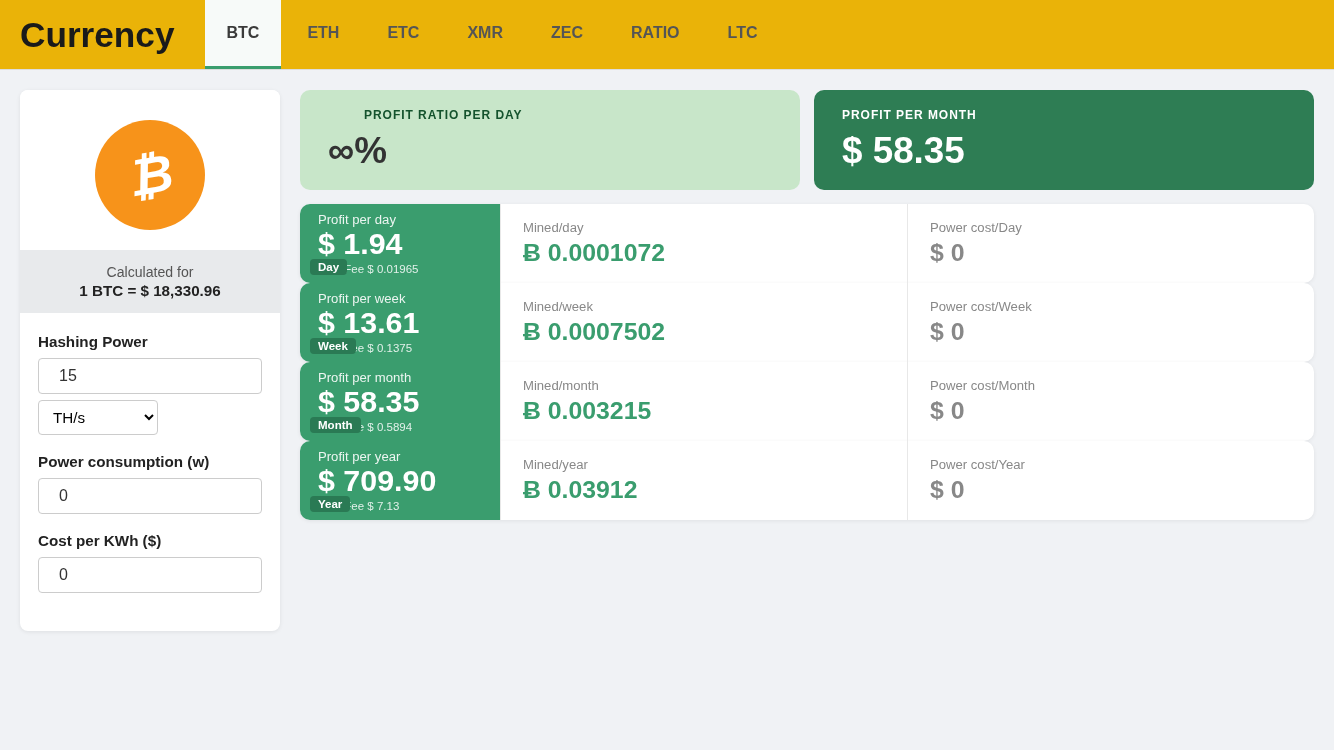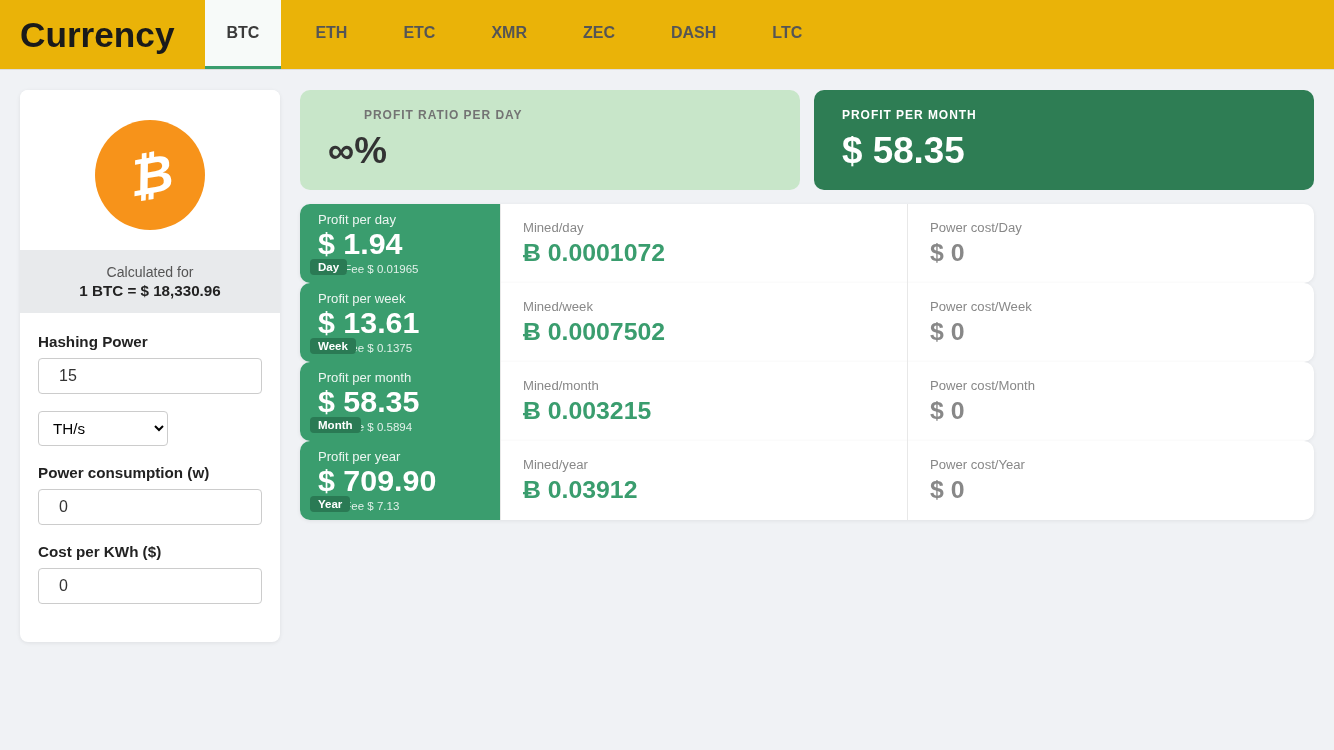--- a/index.html
+++ b/index.html
@@ -18,21 +18,21 @@
       font-size: 2.2rem;
       font-weight: 900;
       color: #1a1a1a;
       margin-right: 30px;
       white-space: nowrap;
     }
     .currency-tabs {
       display: flex;
       align-items: stretch;
       height: 100%;
-      gap: 12px;
+      gap: 4px;
     }
     .currency-tab {
       padding: 0 22px;
       font-size: 1rem;
       font-weight: 600;
       color: #555;
       border: none;
       background: transparent;
       cursor: pointer;
       border-bottom: 3px solid transparent;
@@ -117,26 +117,26 @@
     .form-input {
       width: 100%;
       border: 1px solid #ccc;
       border-radius: 4px;
       padding: 8px 20px;
       font-size: 1rem;
       color: #333;
       outline: none;
     }
     .unit-select {
-      width: 130px;
+      width: 120px;
       border: 1px solid #ccc;
       border-radius: 4px;
       padding: 7px 10px;
       font-size: 0.95rem;
-      margin-top: 17px;
+      margin-top: 6px;
       background: #fff;
       cursor: pointer;
     }
 
     
     .right-panel {
       flex: 1;
       display: flex;
       flex-direction: column;
       gap: 14px;
@@ -162,21 +162,21 @@
       color: #fff;
     }
     .summary-card-label {
       font-size: 0.75rem;
       font-weight: 700;
       letter-spacing: 0.08em;
       text-transform: uppercase;
       margin-bottom: 8px;
     }
     .summary-card.light .summary-card-label {
-      color: #737373;
+      color: #14532d;
       padding-left: 36px;
     }
     .summary-card-value {
       font-size: 2.3rem;
       font-weight: 700;
     }
     .summary-card.light .summary-card-value {
       color: #333;
     }
 
@@ -251,21 +251,21 @@
 <body>
 
 <div class="header">
   <span class="header-title">Currency</span>
   <nav class="currency-tabs" id="currency-tabs">
       <button class="currency-tab active">BTC</button>
       <button class="currency-tab">ETH</button>
       <button class="currency-tab">ETC</button>
       <button class="currency-tab">XMR</button>
       <button class="currency-tab">ZEC</button>
-      <button class="currency-tab">DASH</button>
+      <button class="currency-tab">RATIO</button>
       <button class="currency-tab">LTC</button>
     </nav>
 </div>
 
 <div class="main-content">
 
   <div class="sidebar">
     <div class="coin-header">
       <div class="btc-circle">
         <span class="btc-symbol">₿</span>

